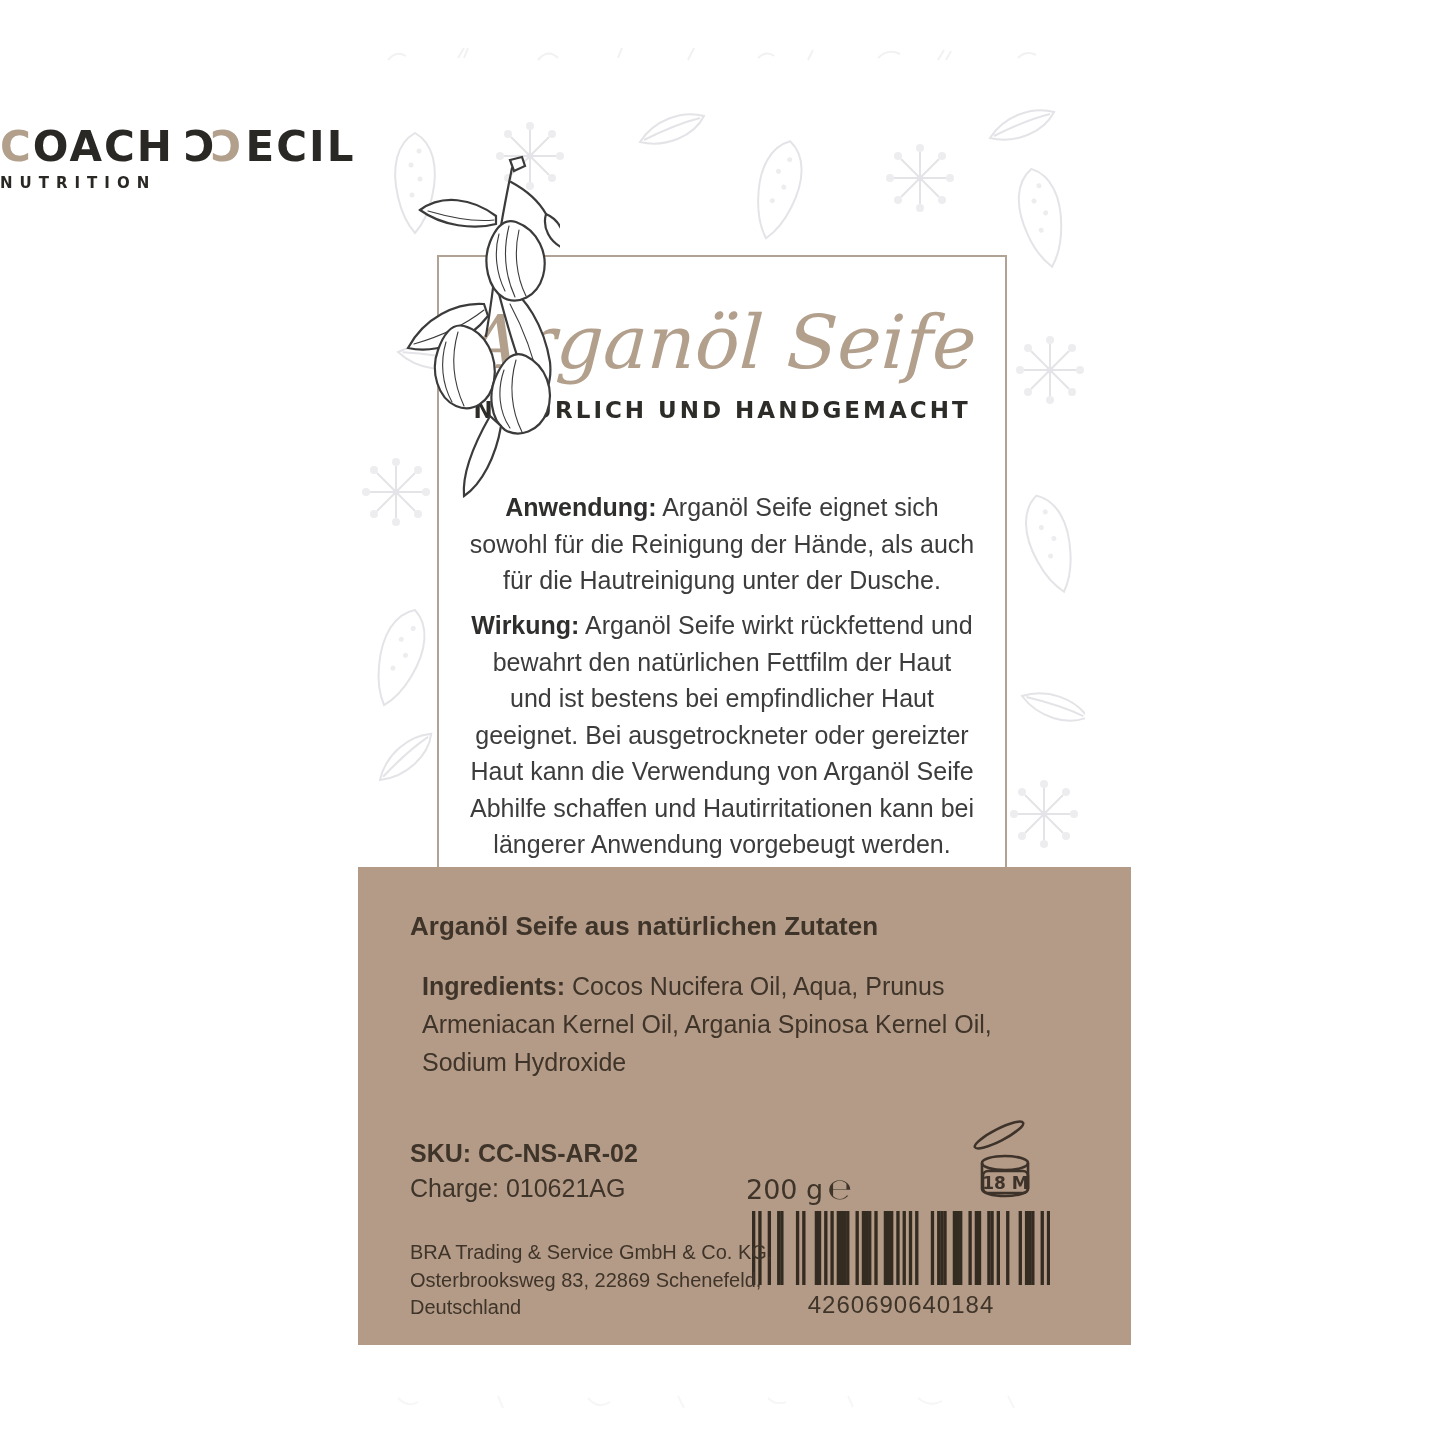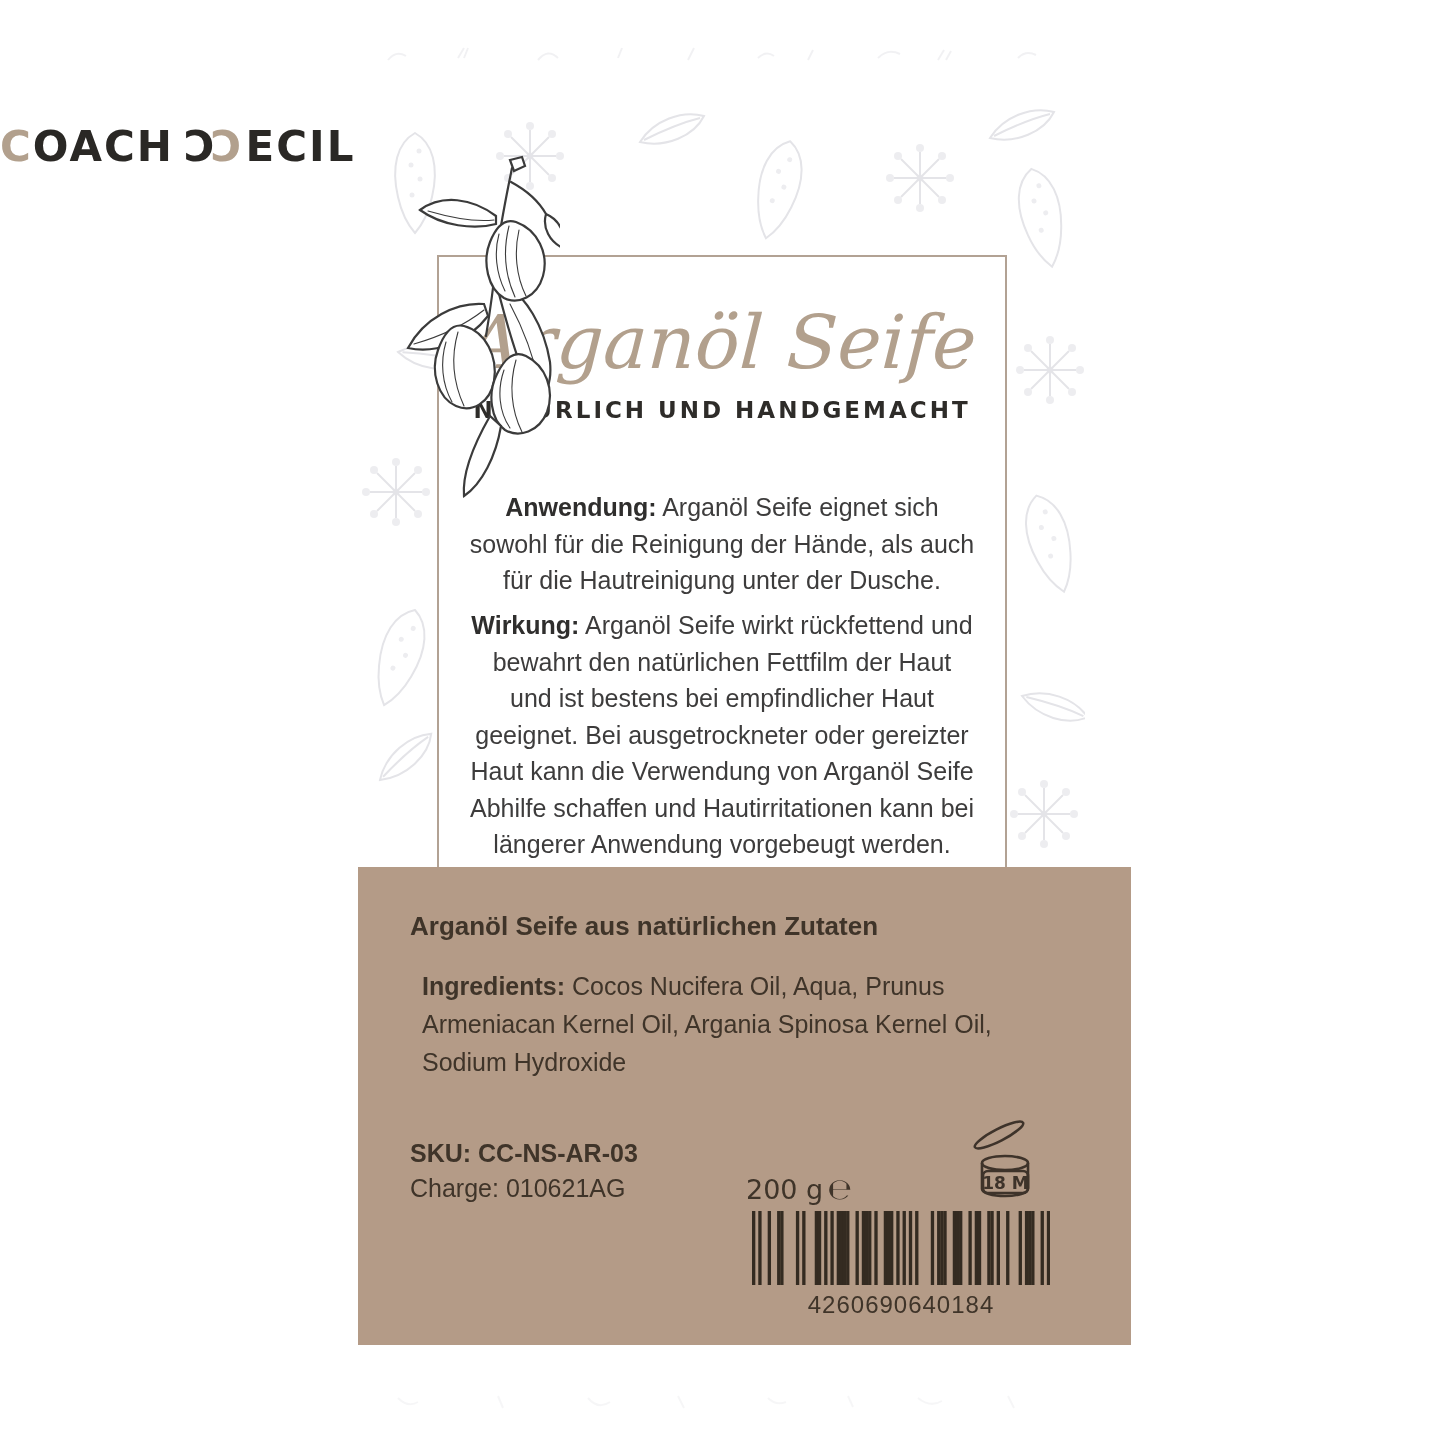--- a/index.html
+++ b/index.html
@@ -136,20 +136,21 @@
       <use href="#leafp" x="20" y="690" transform="rotate(-20 20 690)"></use>
       <use href="#dand" x="690" y="280"></use>
       <use href="#pod" x="688" y="446" transform="rotate(-16 688 446)"></use>
       <use href="#leafp" x="662" y="606" transform="rotate(40 662 606)"></use>
       <use href="#dand" x="684" y="724"></use>
     </svg>
   </div>
 
   <div class="logo">
     <div class="word"><span class="c-tan">C</span><span>OACH</span><span class="mono"><span class="c-dark">Ɔ</span><span class="c-tan">Ɔ</span></span><span>ECIL</span></div>
+    <div class="tagline">NUTRITION</div>
   </div>
 
   <div class="frame">
     <div class="title">Arganöl Seife</div>
     <div class="subtitle">NATÜRLICH UND HANDGEMACHT</div>
     <p class="para p1"><strong>Anwendung:</strong><span> Arganöl Seife eignet sich sowohl für die Reinigung der Hände, als auch für die Hautreinigung unter der Dusche.</span></p>
     <p class="para p2"><strong>Wirkung:</strong><span> Arganöl Seife wirkt rückfettend und bewahrt den natürlichen Fettfilm der Haut und ist bestens bei empfindlicher Haut geeignet. Bei ausgetrockneter oder gereizter Haut kann die Verwendung von Arganöl Seife Abhilfe schaffen und Hautirritationen kann bei längerer Anwendung vorgebeugt werden.</span></p>
   </div>
 
   <svg class="branch" viewBox="0 0 162 348">
@@ -174,21 +175,21 @@
       <path d="M128 202 C148 212 157 236 149 258 C141 278 121 284 107 276 C93 266 89 240 99 220 C107 204 116 196 128 202 Z" fill="#ffffff"></path>
       <path d="M106 216 C99 236 101 258 112 274" stroke-width="1.1"></path>
       <path d="M118 206 C111 230 113 256 124 278" stroke-width="1.1"></path>
       <path d="M92 262 C76 290 64 318 66 342 C84 330 98 302 103 272 Z" fill="#ffffff"></path>
     </g>
   </svg>
 
   <div class="panel">
     <div class="headline">Arganöl Seife aus natürlichen Zutaten</div>
     <p class="ingredients"><strong>Ingredients:</strong><span> Cocos Nucifera Oil, Aqua, Prunus Armeniacan Kernel Oil, Argania Spinosa Kernel Oil, Sodium Hydroxide</span></p>
-    <div class="sku">SKU: CC-NS-AR-03</div>
+    <div class="sku">SKU: CC-NS-AR-02</div>
     <div class="charge">Charge: 010621AG</div>
     <div class="weight"><span>200 g</span><span class="est">℮</span></div>
 
     <svg class="pao" viewBox="0 0 82 88">
       <g fill="none" stroke="#3e332a" stroke-width="2.6">
         <ellipse cx="33" cy="16" rx="27" ry="6" transform="rotate(-27 33 16)"></ellipse>
         <path d="M16 44 a23 7 0 1 0 46 0 a23 7 0 1 0 -46 0"></path>
         <path d="M16 44 l0 26 a23 7 0 0 0 46 0 l0 -26"></path>
         <rect x="17" y="52" width="45" height="22" rx="5"></rect>
       </g>
@@ -241,20 +242,25 @@
           <rect x="85" y="0" width="1.06" height="24"></rect>
           <rect x="87" y="0" width="1.06" height="24"></rect>
           <rect x="88" y="0" width="1.06" height="24"></rect>
           <rect x="89" y="0" width="1.06" height="24"></rect>
           <rect x="92" y="0" width="1.06" height="24"></rect>
           <rect x="94" y="0" width="1.06" height="24"></rect>
         </svg>
     </div>
     <div class="ean">4260690640184</div>
 
+    <div class="address">
+      <span>BRA Trading &amp; Service GmbH &amp; Co. KG,</span>
+      <span>Osterbrooksweg 83, 22869 Schenefeld,</span>
+      <span>Deutschland</span>
+    </div>
   </div>
 
   <svg class="strip" style="left:378px;top:1392px;opacity:.45;" width="690" height="22" viewBox="0 0 690 22">
     <g stroke="#ececef" fill="none" stroke-width="2">
       <path d="M20 6 q10 10 20 4"></path>
         <path d="M120 4 l5 12"></path>
         <path d="M210 6 q10 12 22 4"></path>
       <path d="M300 4 l6 12"></path>
         <path d="M390 6 q8 8 18 4"></path>
         <path d="M470 4 l5 11"></path>

